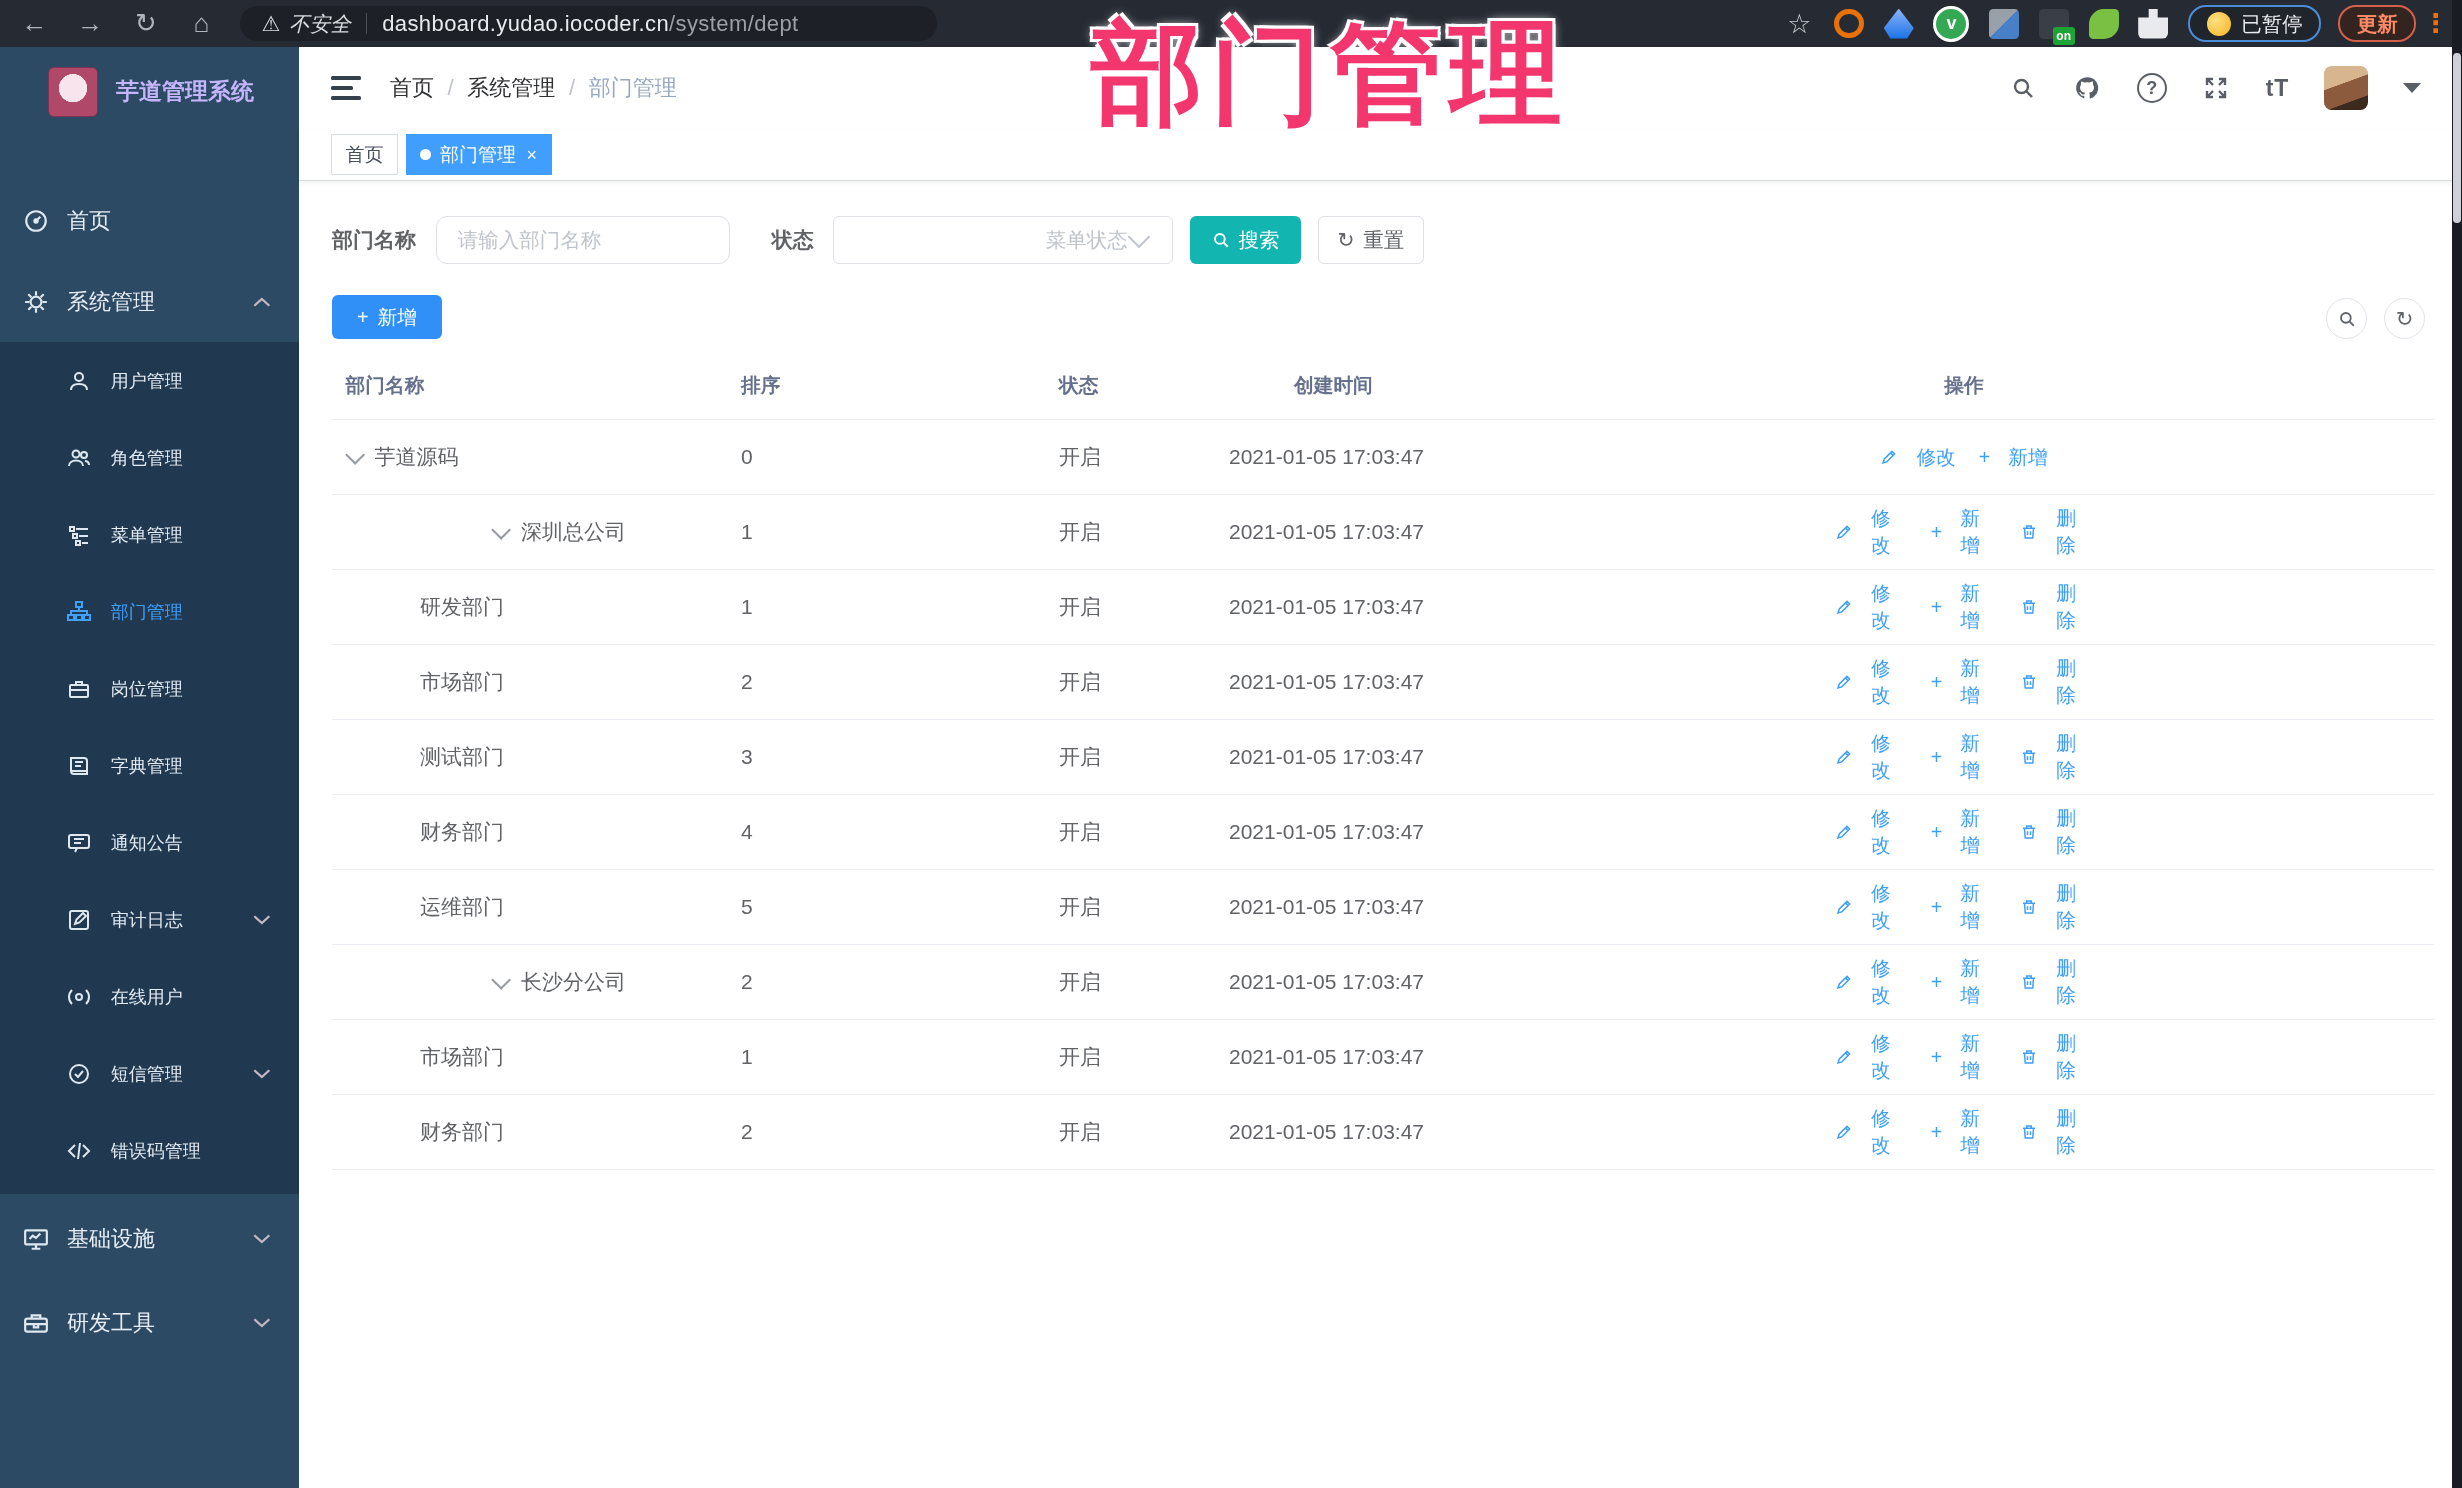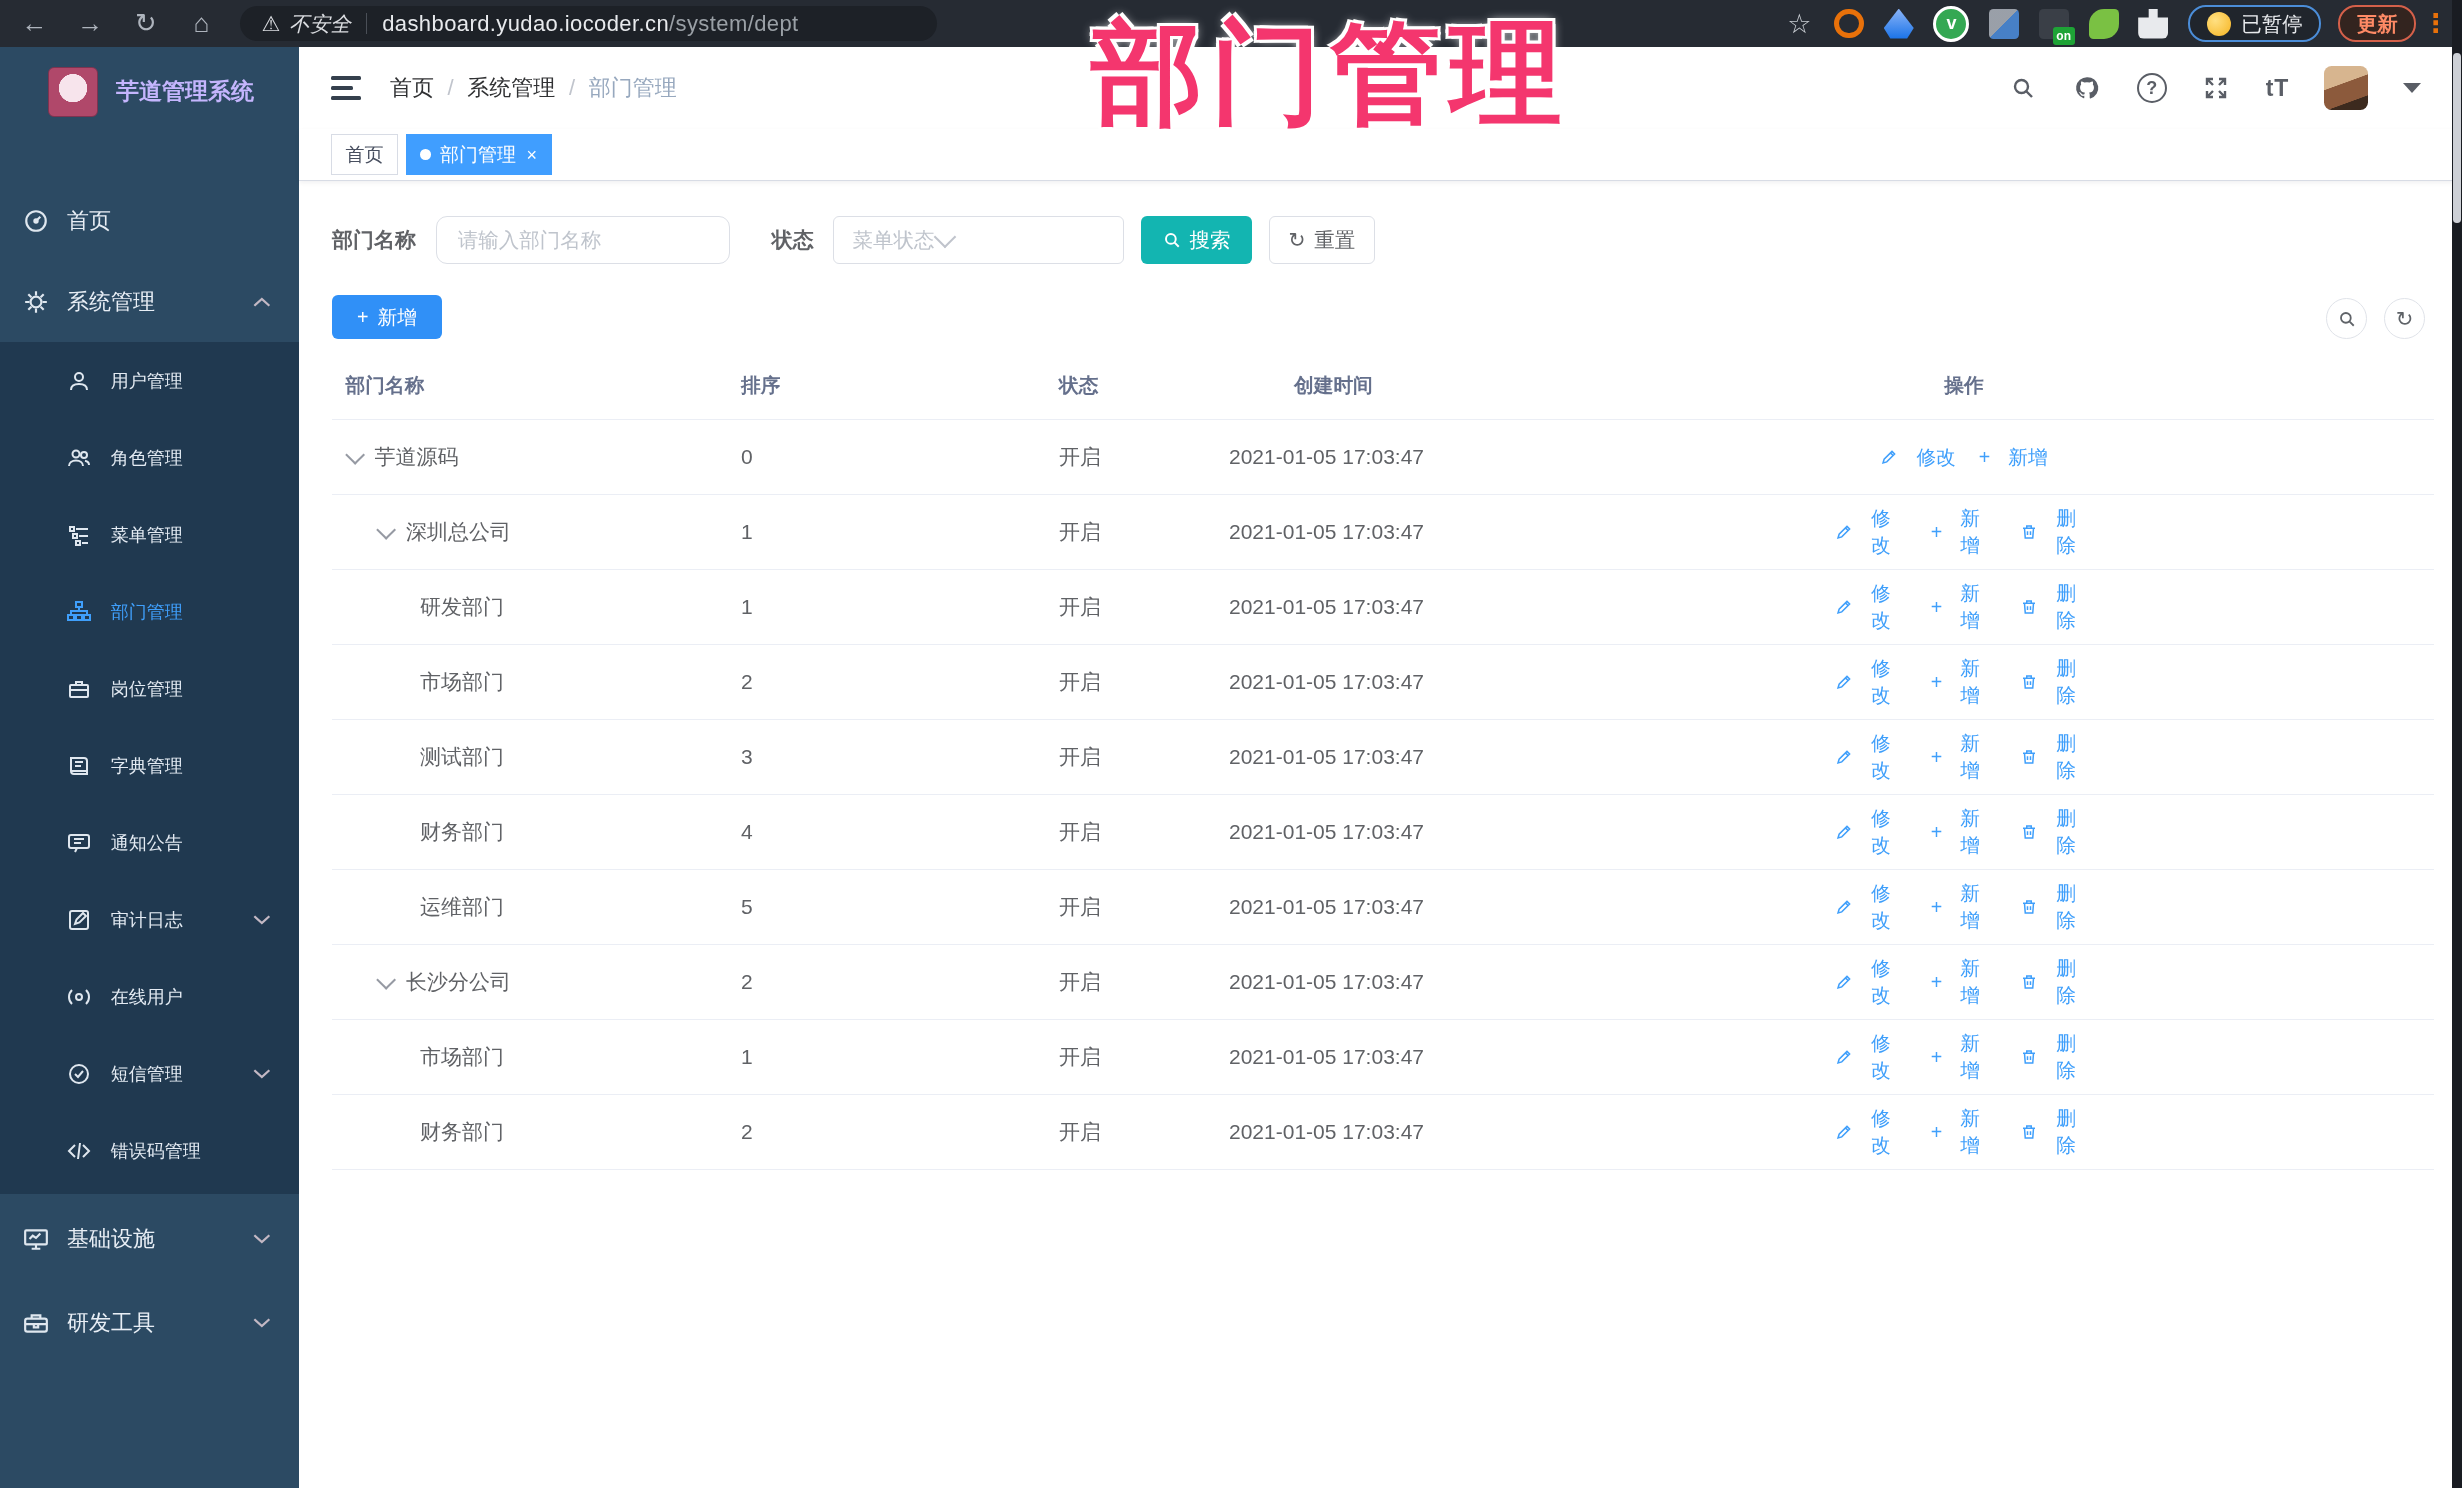--- a/index.html
+++ b/index.html
@@ -67,37 +67,37 @@
   .tag-tab.active{background:#409eff;border-color:#409eff;color:#fff;}
   .tab-dot{width:10.6px;height:10.6px;border-radius:50%;background:#fff;margin-right:9px;}
   .tab-close{margin-left:10.6px;font-size:18px;line-height:1;}
   
   .content{position:absolute;left:299px;top:180px;width:2164px;height:1308px;background:#fff;}
   .filter-row{position:absolute;left:33px;top:36px;display:flex;align-items:center;}
   .f-label{font-size:21px;font-weight:bold;color:#606266;margin-right:19.7px;}
   .f-input{width:294px;height:48px;border:0.8px solid #dcdfe6;border-radius:11px;font-size:20.5px;color:#606266;padding:0 21px;outline:none;box-sizing:border-box;font-family:inherit;}
   .f-input::placeholder{color:#bfc4cc;}
   .f-gap{width:42px;}
-  .f-select{width:291px;height:48px;border:0.8px solid #dcdfe6;border-radius:6px;display:flex;align-items:center;justify-content:flex-start;padding:0 18px;box-sizing:border-box;}
+  .f-select{width:340px;height:48px;border:0.8px solid #dcdfe6;border-radius:6px;display:flex;align-items:center;justify-content:flex-end;padding:0 29px;box-sizing:border-box;}
   .sel-ph{font-size:20.5px;color:#bfc4cc;}
   .sel-chev{width:13.6px;height:13.6px;border-right:2.3px solid #c0c4cc;border-bottom:2.3px solid #c0c4cc;transform:rotate(45deg) translateY(-4.5px);}
   .btn{height:48px;border-radius:6px;display:flex;align-items:center;justify-content:center;font-size:20.5px;cursor:pointer;box-sizing:border-box;}
   .btn-search{width:111px;background:#13b5b1;color:#fff;margin-left:16.7px;gap:9px;}
   .btn-reset{width:106px;background:#fff;border:0.8px solid #dcdfe6;color:#606266;margin-left:16.7px;gap:9px;}
   .btn-add{position:absolute;left:33px;top:115px;width:110px;height:44px;background:#3090f7;color:#fff;font-size:19.7px;gap:9px;}
   .round-btns{position:absolute;right:38px;top:118px;display:flex;gap:16.7px;}
   .rbtn{width:39px;height:39px;border-radius:50%;border:0.8px solid #e0e3e9;display:flex;align-items:center;justify-content:center;color:#5f6368;background:#fff;cursor:pointer;}
   
   .table{position:absolute;left:33px;top:172px;width:2102px;}
   .tr{display:grid;grid-template-columns:409px 318px 170px 606px 258px auto;align-items:center;border-bottom:0.8px solid #ebeef5;height:74px;font-size:21px;color:#606266;}
   .tr.head{height:67px;font-size:19.7px;font-weight:bold;color:#65708c;}
   .td-name{display:flex;align-items:center;padding-left:13.6px;}
   .head .td-time{padding-left:65px;}
   .head .td-ops{text-align:center;}
-  .lvl1 .td-name{padding-left:45px;}
+  .lvl1 .td-name{padding-left:45px;justify-content:center;}
   .lvl2 .td-name{padding-left:88px;}
   .row-caret{width:12px;height:12px;border-right:2.3px solid #969aa3;border-bottom:2.3px solid #969aa3;transform:rotate(45deg) translateY(-3px);margin-right:15px;flex:0 0 auto;cursor:pointer;}
   .td-ops{display:flex;justify-content:center;gap:23px;}
   .op-link{color:#3f9ffb;font-size:19.7px;display:flex;align-items:center;gap:18px;cursor:pointer;text-decoration:none;}
   .op-ic{width:18px;height:18px;flex:0 0 auto;}
   
   .pink-title{position:absolute;left:1091px;top:-1.5px;z-index:50;font-size:112px;font-weight:bold;color:#f4366e;letter-spacing:7.6px;
       text-shadow:-3px -3px 0 #fff,3px -3px 0 #fff,-3px 3px 0 #fff,3px 3px 0 #fff,0 0 10.6px #fff;}
   .right-strip{position:absolute;right:0;top:0;width:9.8px;height:1488px;background:#191c22;z-index:6;}
   .right-thumb{position:absolute;right:0.8px;top:53px;width:8.3px;height:170px;background:#cdd0d6;border-radius:3.8px;}

